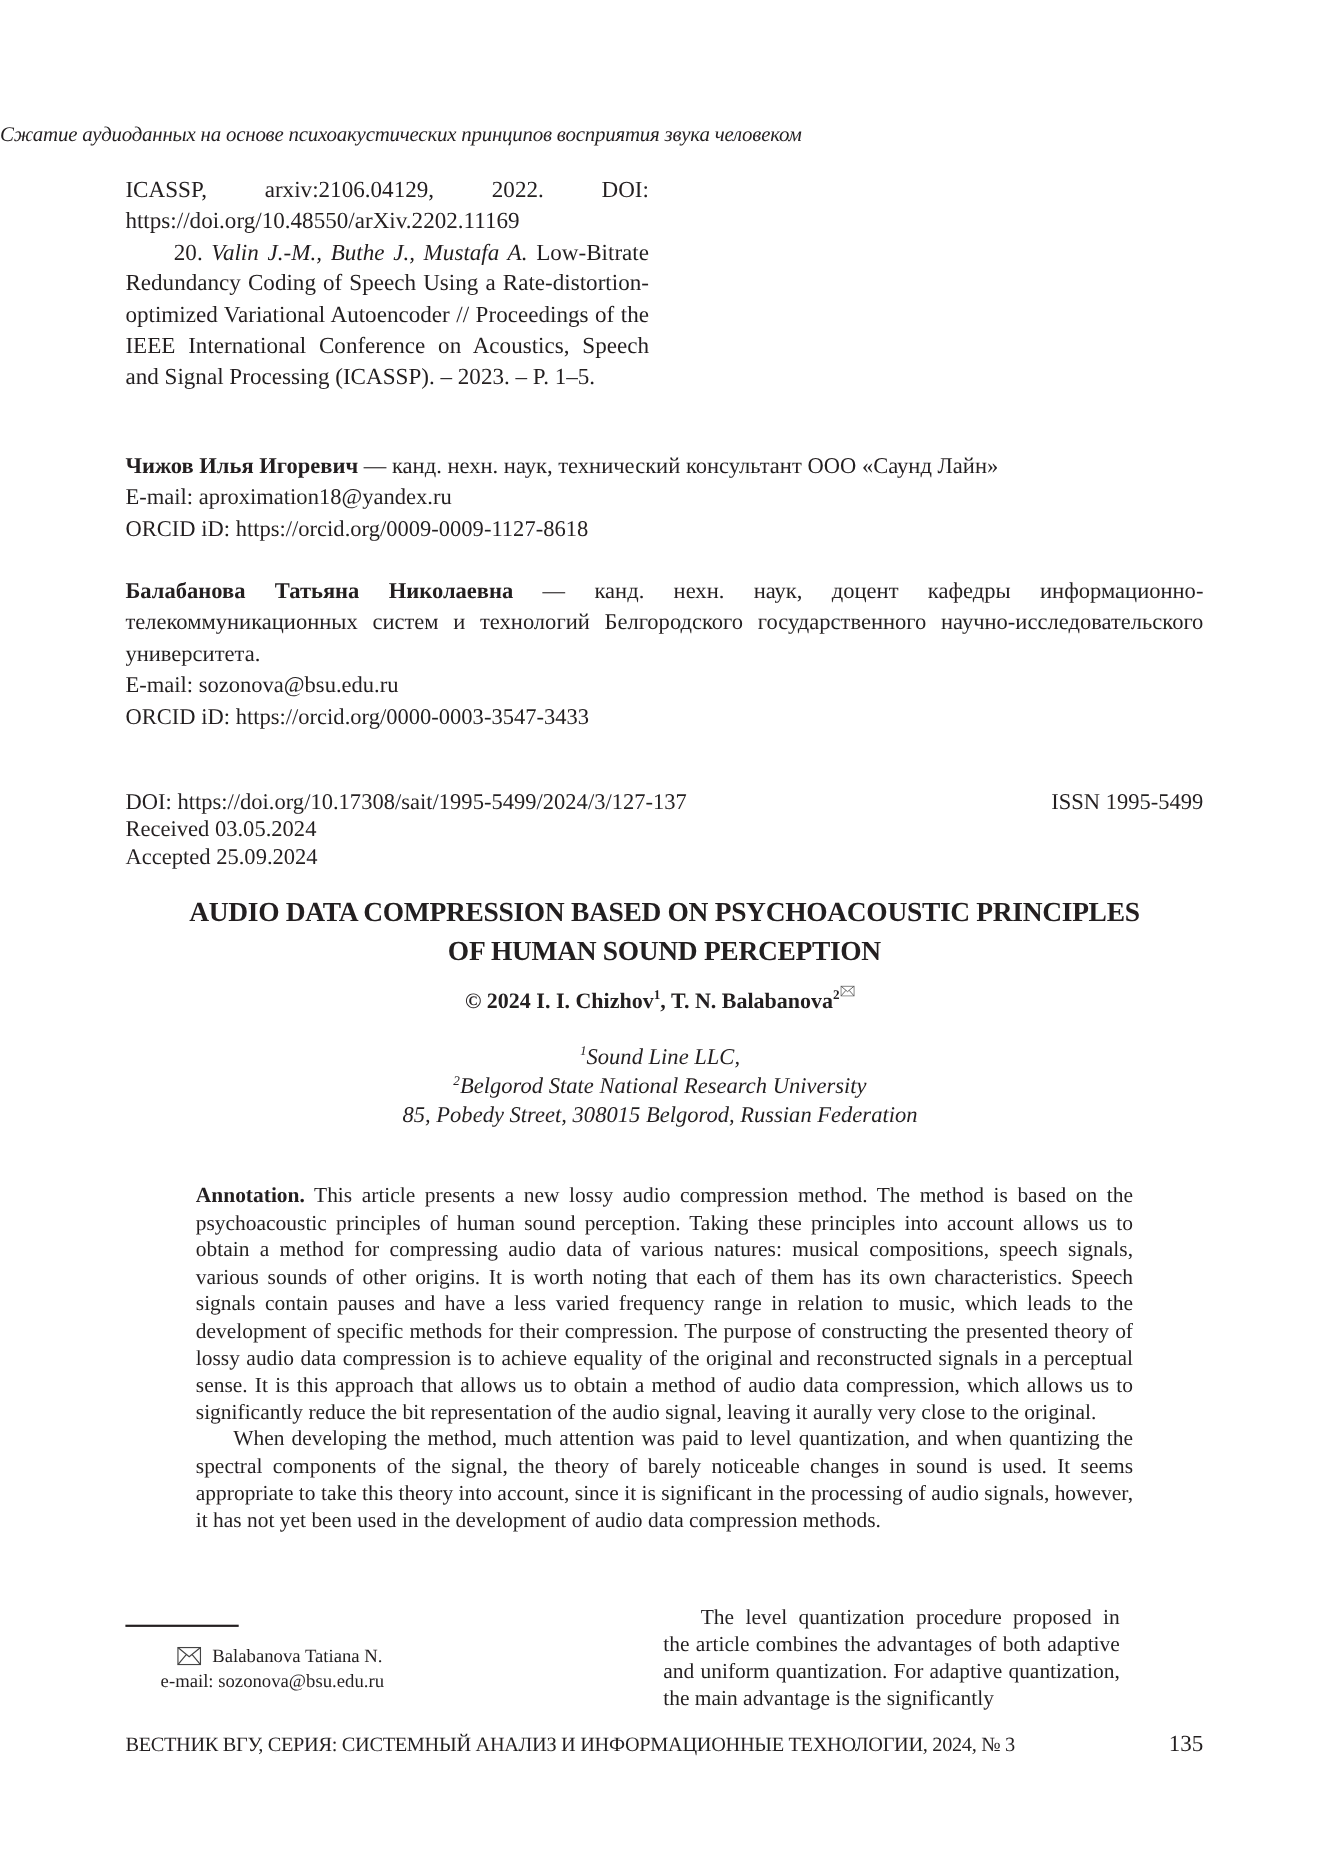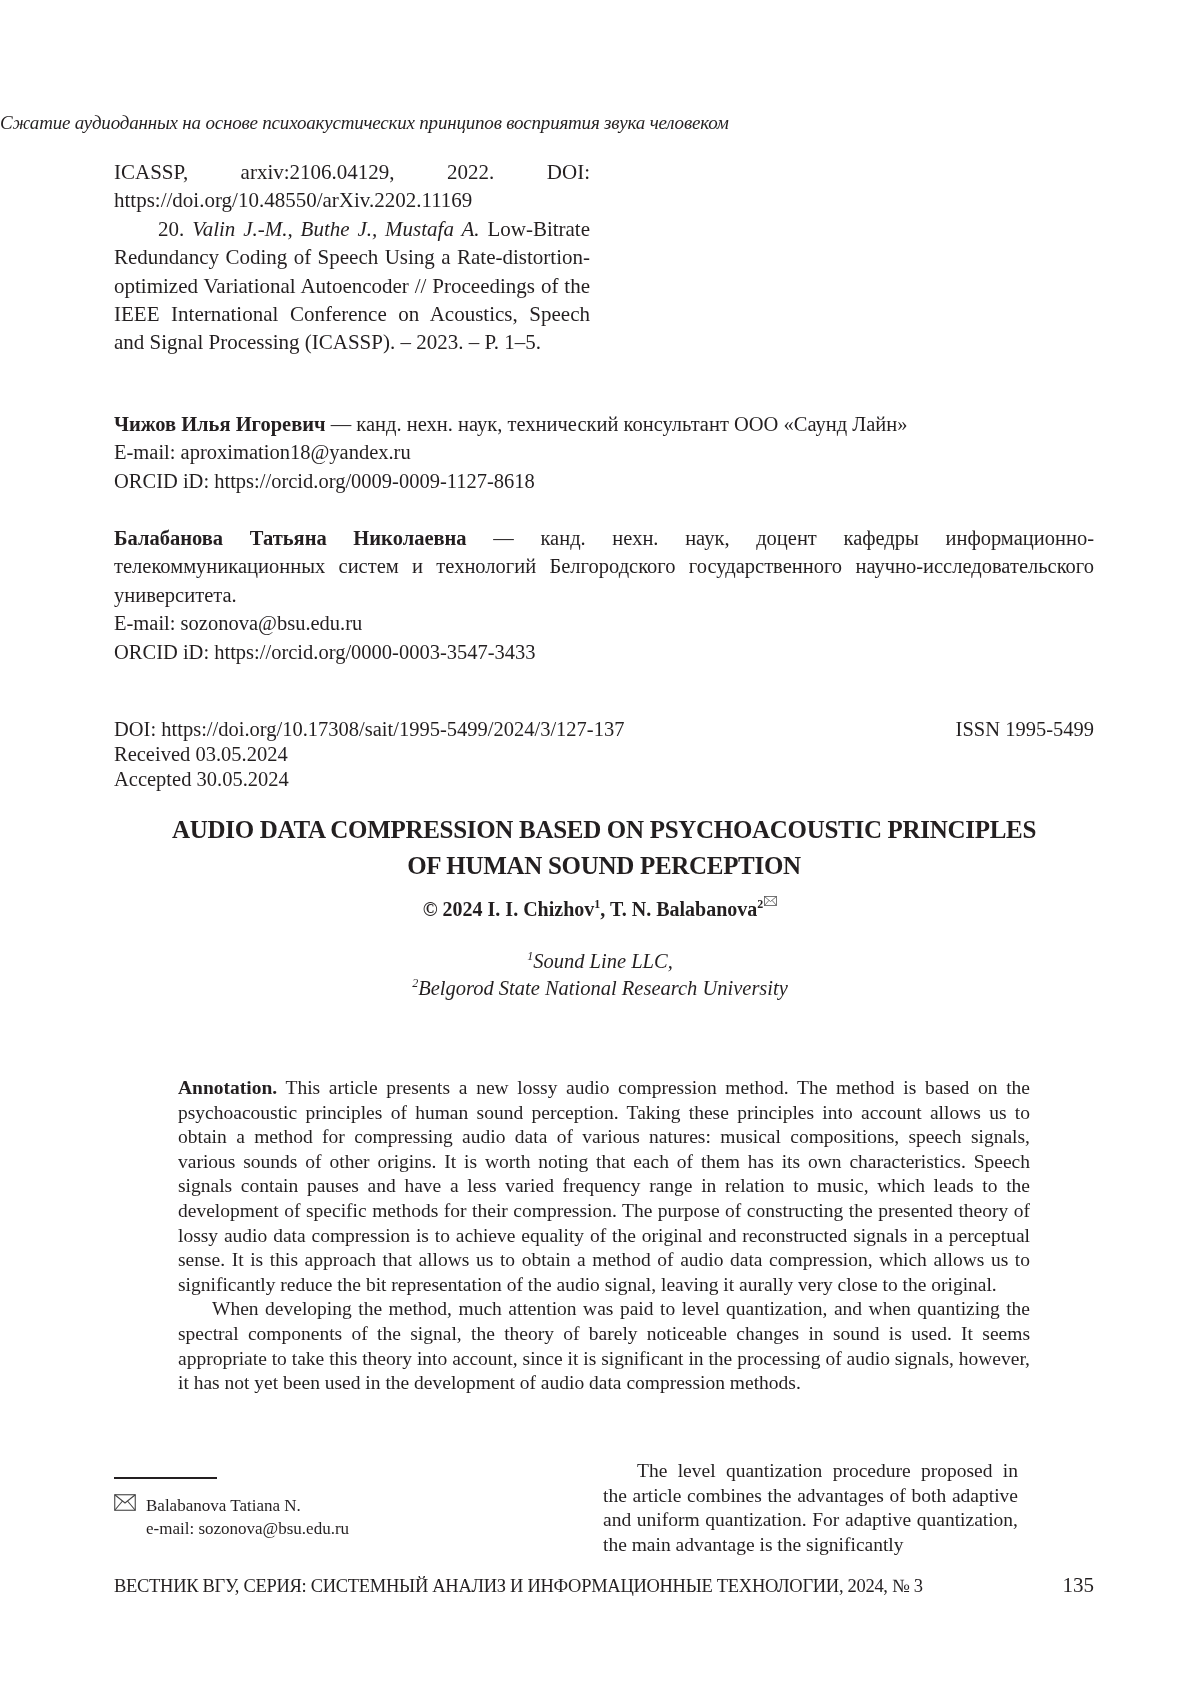--- a/index.html
+++ b/index.html
@@ -52,21 +52,21 @@
   }
   .abstract p { margin: 0; }
   .abstract .indent { text-indent: 34px; }
   .abstract b { font-weight: bold; }
   .footnote-rule {
     left: 114px; top: 1477px; width: 103px; height: 0; border-top: 2px solid #231f20;
   }
   .footnote {
     left: 114px; top: 1494px; font-size: 17px; line-height: 23px;
   }
-  .footnote .row { display: flex; align-items: flex-start; }
+  .footnote .row { display: flex; align-items: center; margin-left: 47px; }
   .env-icon { width: 22px; height: 17px; margin-right: 10px; display: inline-block; }
   .footnote .indent2 { padding-left: 32px; }
   .right-col {
     left: 591px; width: 439px; top: 1447px;
     font-size: 19.5px; line-height: 24.5px; text-align: justify;
   }
   .right-col p { margin: 12px; text-indent: 34px; }
   .footer {
     left: 114px; width: 980px; top: 1573px;
     display: flex; justify-content: space-between; align-items: baseline; gap: 26px;
@@ -99,38 +99,39 @@
   <p>E-mail: sozonova@bsu.edu.ru</p>
   <p>ORCID iD: https://orcid.org/0000-0003-3547-3433</p>
 </div>
 
 <div class="abs meta-block">
   <div class="meta-row">
     <span>DOI: https://doi.org/10.17308/sait/1995-5499/2024/3/127-137</span>
     <span>ISSN 1995-5499</span>
   </div>
   <div>Received 03.05.2024</div>
-  <div>Accepted 30.05.2024</div>
+  <div>Accepted 25.09.2024</div>
 </div>
 
 <div class="abs title">
   <div>AUDIO DATA COMPRESSION BASED ON PSYCHOACOUSTIC PRINCIPLES</div>
   <div>OF HUMAN SOUND PERCEPTION</div>
 </div>
 
 <div class="abs byline">
   <span>© 2024 I. I. Chizhov</span><sup>1</sup><span>, T. N. Balabanova</span><sup>2</sup><svg class="env-small" viewBox="0 0 13 10">
       <rect x="0.5" y="0.5" width="12" height="9" fill="none" stroke="#555" stroke-width="0.8"></rect>
       <path d="M0.5 0.5 L6.5 5.5 L12.5 0.5 M0.5 9.5 L5 4.3 M12.5 9.5 L8 4.3" fill="none" stroke="#555" stroke-width="0.8"></path>
     </svg>
 </div>
 
 <div class="abs affil">
   <div><sup>1</sup><span>Sound Line LLC,</span></div>
   <div><sup>2</sup><span>Belgorod State National Research University</span></div>
+  <div>85, Pobedy Street, 308015 Belgorod, Russian Federation</div>
 </div>
 
 <div class="abs abstract">
   <p><b>Annotation.</b><span> This article presents a new lossy audio compression method. The method is based on the psychoacoustic principles of human sound perception. Taking these principles into account allows us to obtain a method for compressing audio data of various natures: musical compositions, speech signals, various sounds of other origins. It is worth noting that each of them has its own characteristics. Speech signals contain pauses and have a less varied frequency range in relation to music, which leads to the development of specific methods for their compression. The purpose of constructing the presented theory of lossy audio data compression is to achieve equality of the original and reconstructed signals in a perceptual sense. It is this approach that allows us to obtain a method of audio data compression, which allows us to significantly reduce the bit representation of the audio signal, leaving it aurally very close to the original.</span></p>
   <p class="indent">When developing the method, much attention was paid to level quantization, and when quantizing the spectral components of the signal, the theory of barely noticeable changes in sound is used. It seems appropriate to take this theory into account, since it is significant in the processing of audio signals, however, it has not yet been used in the development of audio data compression methods.</p>
 </div>
 
 <div class="abs right-col">
   <p>The level quantization procedure proposed in the article combines the advantages of both adaptive and uniform quantization. For adaptive quantization, the main advantage is the significantly</p>
 </div>

